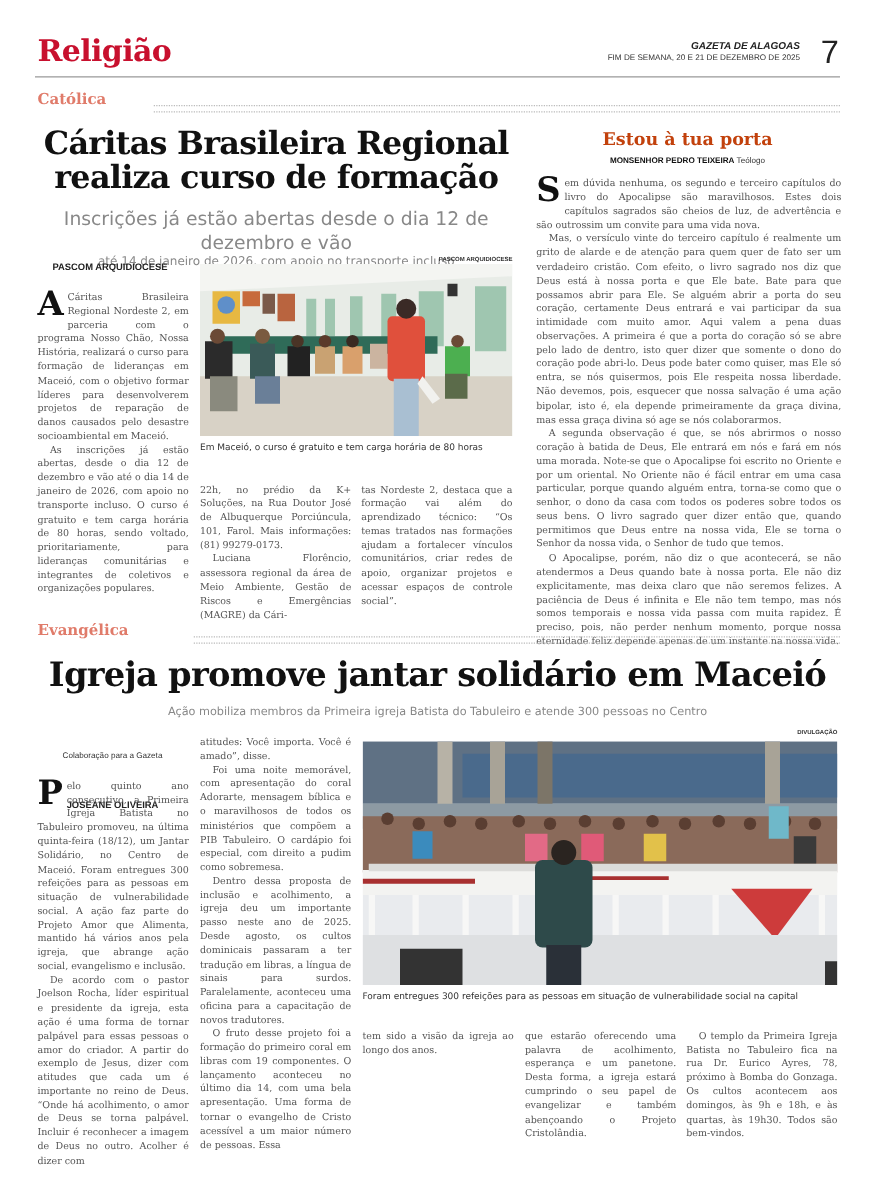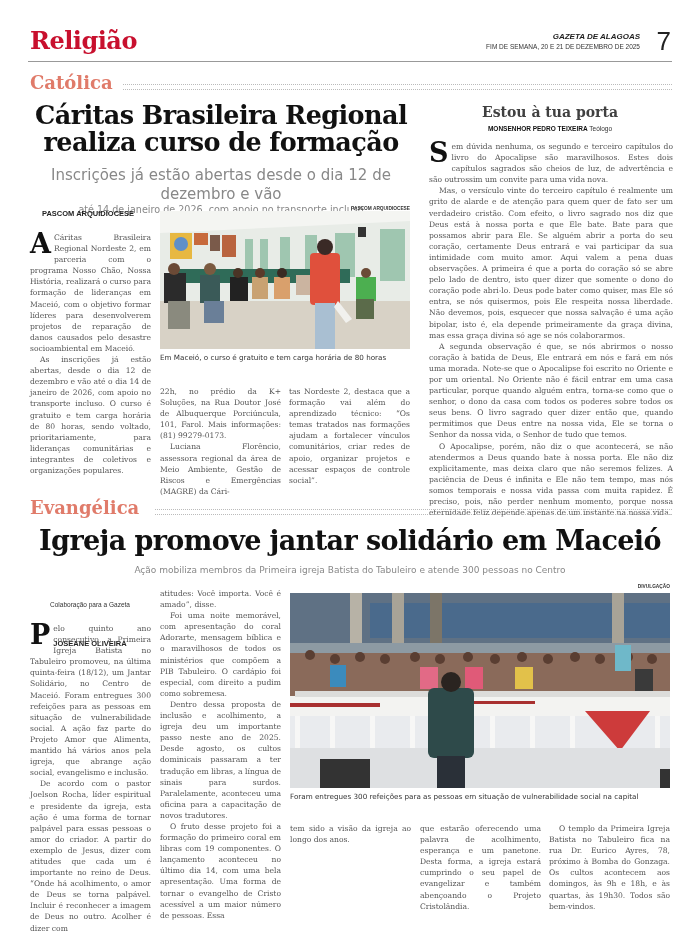--- a/index.html
+++ b/index.html
@@ -8,38 +8,38 @@
 
   .abs { position: absolute; }
 
   
   .section-title { left: 30px; top: 26px; font-family: "DejaVu Serif", serif; font-weight: bold; font-size: 24px; color: #c8102e; letter-spacing: -0.5px; }
   .paper-name { right: 60px; top: 32px; font-family: "Liberation Sans", sans-serif; font-weight: bold; font-style: italic; font-size: 8px; color: #222; text-align: right; }
   .paper-date { right: 60px; top: 43px; font-family: "Liberation Sans", sans-serif; font-size: 6.5px; color: #333; text-align: right; }
   .page-num { right: 29px; top: 26px; font-family: "Liberation Sans", sans-serif; font-size: 26px; color: #222; }
   .header-rule { left: 28px; right: 28px; top: 61px; height: 1px; background: #999; }
 
-  .subsection { font-family: "DejaVu Serif", serif; font-weight: bold; font-size: 18px; color: #e07b6a; }
+  .subsection { font-family: "DejaVu Serif", serif; font-weight: bold; font-size: 12px; color: #e07b6a; }
   .dotted { height: 6px; border-top: 1px dotted #bbb; border-bottom: 1px dotted #bbb; }
 
   
   .h1 { font-family: "DejaVu Serif", serif; font-weight: bold; color: #111; text-align: center; line-height: 1.05; }
   .deck { font-family: "DejaVu Sans", sans-serif; color: #888; text-align: center; line-height: 1.25; }
   .byline { font-family: "Liberation Sans", sans-serif; font-weight: bold; font-size: 7.5px; color: #222; }
   .credit { font-family: "Liberation Sans", sans-serif; font-weight: bold; font-size: 4.8px; color: #333; text-align: right; }
   .col { font-family: "DejaVu Serif", serif; font-size: 7.6px; line-height: 11.1px; color: #555; text-align: justify; hyphens: auto; }
   .col p { text-indent: 10px; }
   .col p.first { text-indent: 0; }
   .dropcap { float: left; font-family: "DejaVu Serif", serif; font-weight: bold; font-size: 27px; line-height: 22px; color: #111; margin-right: 3px; margin-top: 1px; }
   .caption { font-family: "DejaVu Sans", sans-serif; font-size: 7.2px; color: #333; }
 
   .photo { overflow: hidden; }
 
   
-  .op-title { font-family: "DejaVu Serif", serif; font-weight: bold; font-size: 14px; color: #404040; text-align: center; }
+  .op-title { font-family: "DejaVu Serif", serif; font-weight: bold; font-size: 14px; color: #c2410c; text-align: center; }
   .op-author { font-family: "Liberation Sans", sans-serif; font-size: 6.5px; color: #333; text-align: center; }
   .op-author b { color: #111; }
 </style>
 </head>
 <body>
 
 <div class="abs section-title">Religião</div>
 <div class="abs paper-name">GAZETA DE ALAGOAS</div>
 <div class="abs paper-date">FIM DE SEMANA, 20 E 21 DE DEZEMBRO DE 2025</div>
 <div class="abs page-num">7</div>

